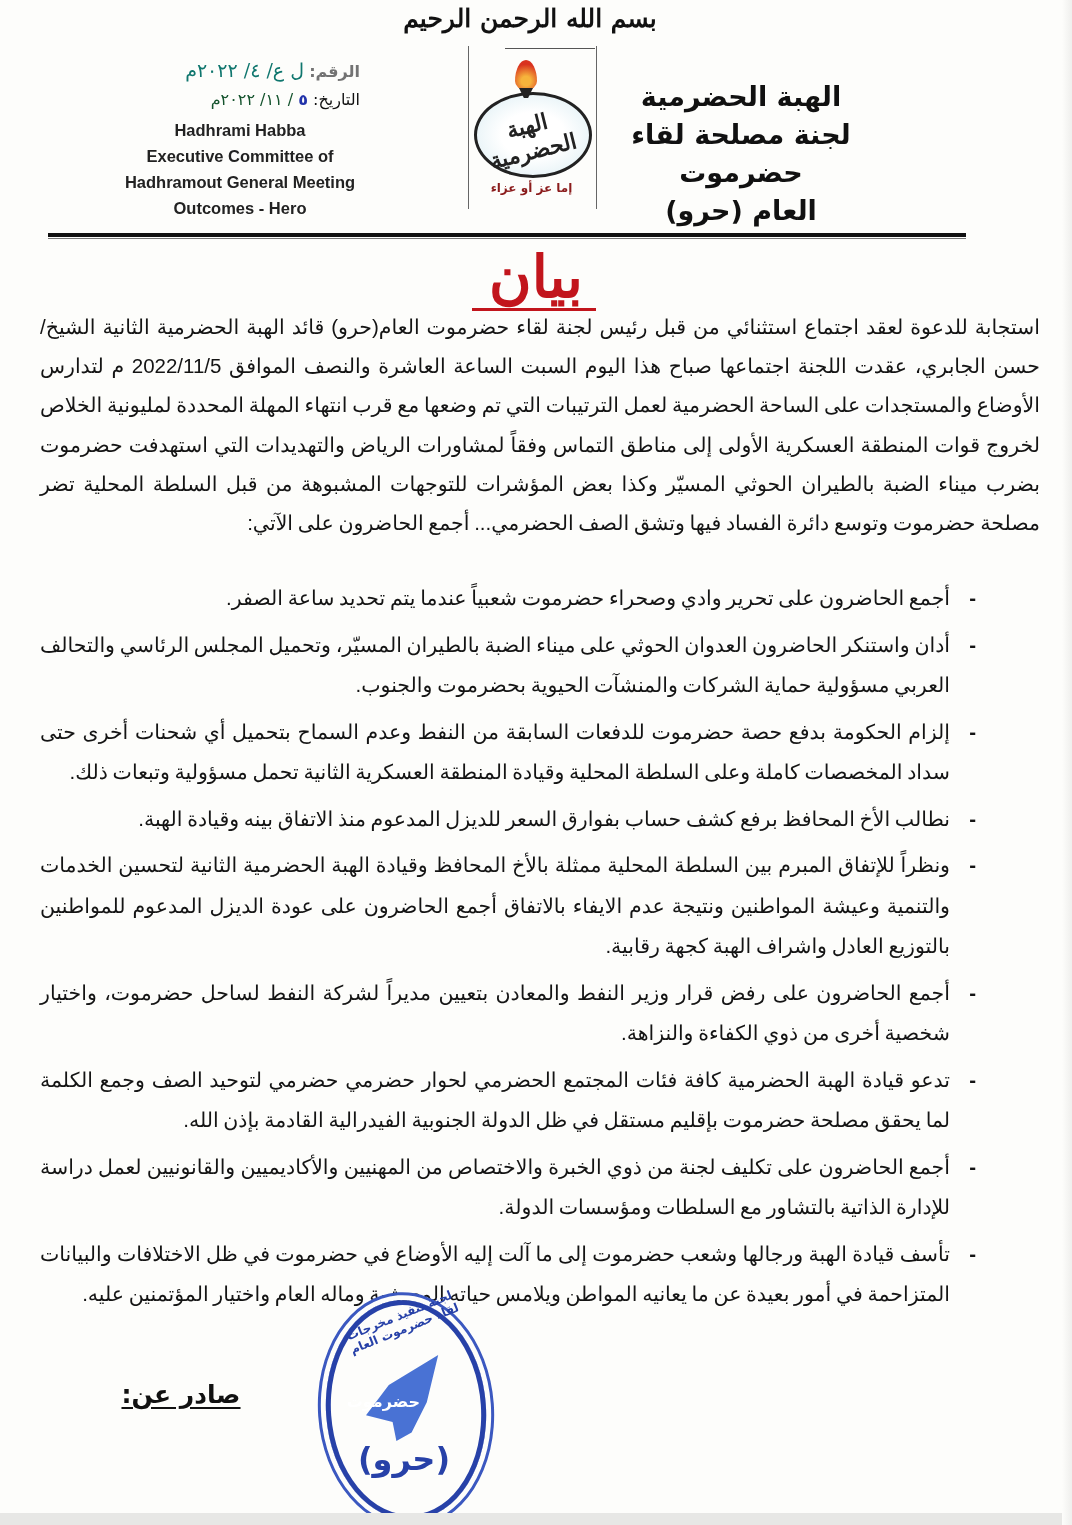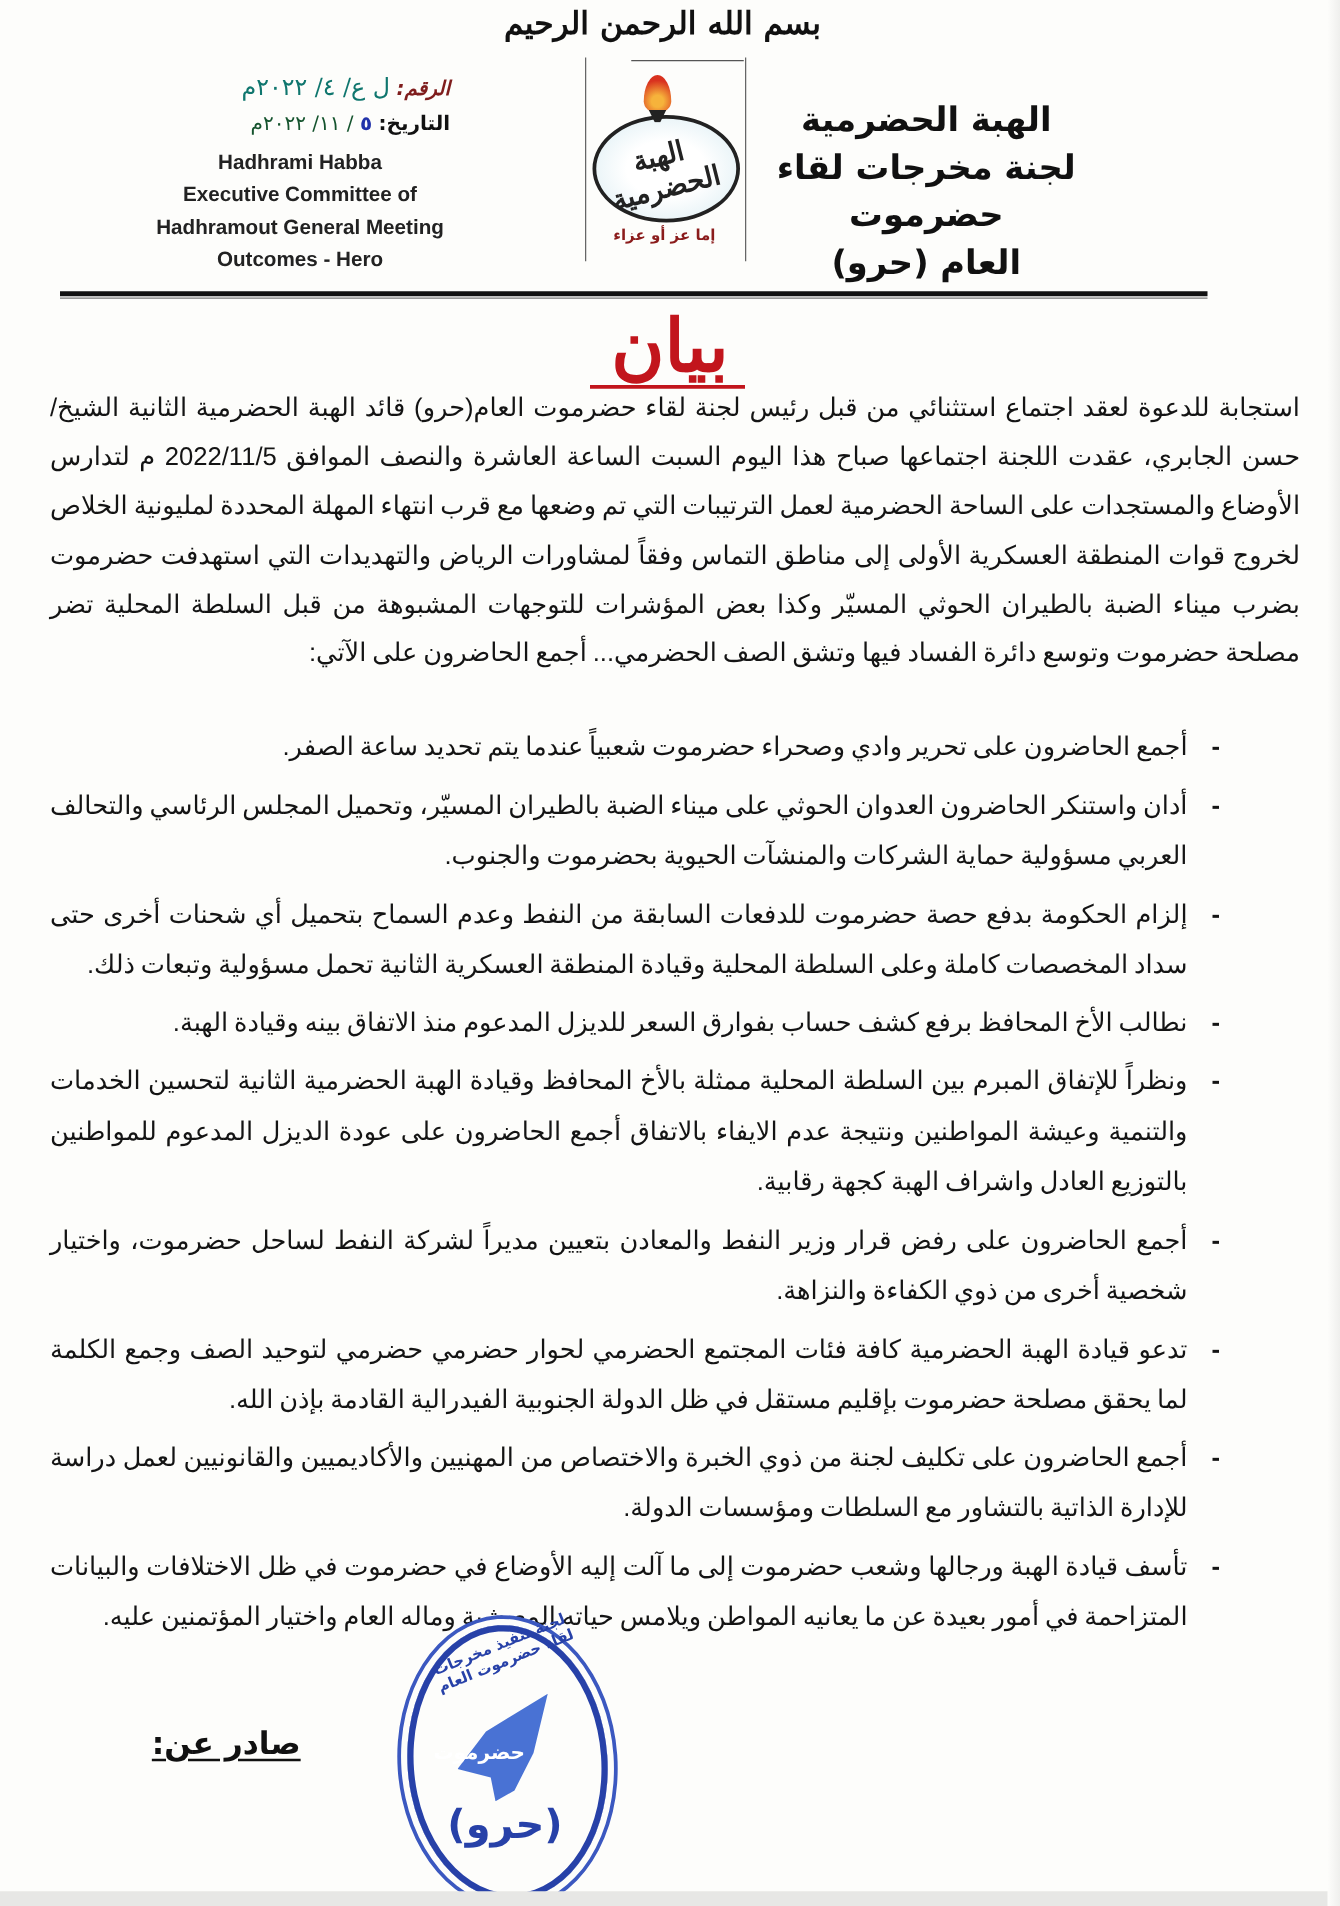--- a/index.html
+++ b/index.html
@@ -34,23 +34,23 @@
   .logo-torch { left: 519px; top: 88px; width: 14px; height: 10px; background: #222; clip-path: polygon(0 0,100% 0,65% 100%,35% 100%); }
   .logo-script {
     left: 476px; top: 112px; width: 108px; text-align: center; direction: rtl;
     font-family: "DejaVu Serif", serif; font-size: 22px; font-weight: bold; color: #222; transform: rotate(-14deg);
   }
   .logo-slogan {
     left: 470px; top: 181px; width: 123px; text-align: center; direction: rtl;
     font-size: 12px; font-weight: bold; color: #8b1c1c;
   }
   .ref-block { left: 100px; top: 56px; width: 260px; direction: rtl; text-align: right; font-size: 16px; line-height: 28px; }
-  .ref-label { color: #7f1d1d; font-weight: bold; font-style: italic; }
+  .ref-label { color: #737373; font-weight: bold; }
   .ref-val { color: #0f766e; font-family: "DejaVu Serif", serif; font-size: 19px; }
-  .date-label { color: #111; font-weight: bold; margin-top: 24px; }
+  .date-label { color: #111; font-weight: normal; margin-top: 24px; }
   .date-val { color: #14532d; font-size: 16px; text-align: center; }
   .date-day { color: #2233aa; font-weight: bold; }
   .org-en {
     left: 100px; top: 117px; width: 280px; text-align: center;
     font-family: "Liberation Sans", sans-serif; font-weight: bold; font-size: 16.5px; line-height: 26px; color: #222;
   }
   .rule { left: 48px; top: 233px; width: 918px; height: 4px; background: #111; }
   .rule2 { left: 48px; top: 238px; width: 918px; height: 1px; background: #777; }
   .title {
     left: 436px; top: 242px; width: 200px; text-align: center;
@@ -89,21 +89,21 @@
   .bottom-edge { left: 0; top: 1513px; width: 1072px; height: 12px; background: #e7e7e5; }
   .right-edge { left: 1062px; top: 0; width: 10px; height: 1525px; background: linear-gradient(to right, #fdfdfb, #efefed); }
 </style>
 </head>
 <body>
 
 <div class="abs bismillah">بسم الله الرحمن الرحيم</div>
 
 <div class="abs org-ar">
   <div>الهبة الحضرمية</div>
-  <div>لجنة مخرجات لقاء حضرموت</div>
+  <div>لجنة مصلحة لقاء حضرموت</div>
   <div>العام (حرو)</div>
 </div>
 
 <div class="abs logo-box"></div>
 <div class="abs logo-top-line"></div>
 <div class="abs logo-circle"></div>
 <div class="abs logo-flame"></div>
 <div class="abs logo-torch"></div>
 <div class="abs logo-script">الهبة الحضرمية</div>
 <div class="abs logo-slogan">إما عز أو عزاء</div>

